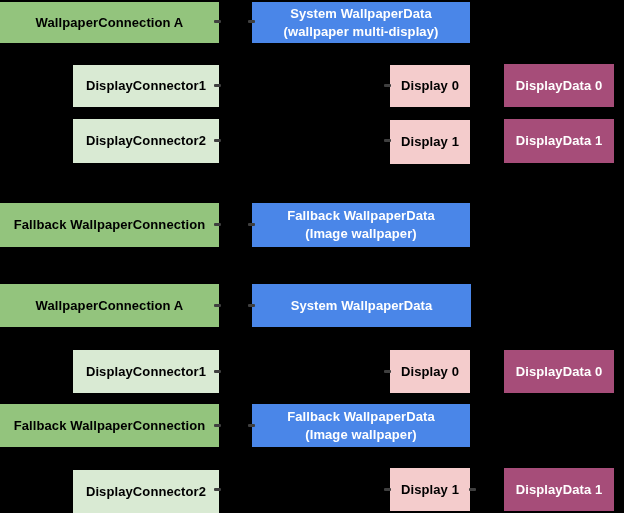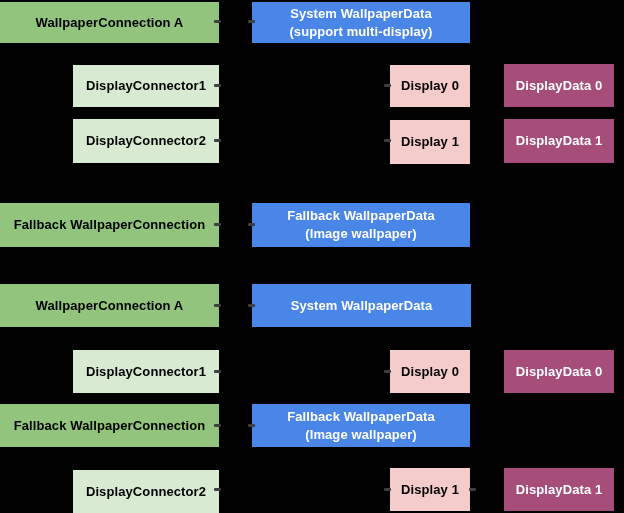--- a/index.html
+++ b/index.html
@@ -38,21 +38,21 @@
 </style>
 </head>
 <body>
 
 <div class="canvas" style="background: rgb(0, 0, 0);">
     <div class="node" style="left: 0px; top: 2px; width: 219px; height: 41px; background: rgb(147, 196, 125); color: rgb(0, 0, 0);">
       <div>WallpaperConnection A</div>
     </div>
     <div class="node" style="left: 252px; top: 2px; width: 218px; height: 41px; background: rgb(74, 134, 232); color: rgb(255, 255, 255);">
       <div>System WallpaperData</div>
-      <div>(support multi-display)</div>
+      <div>(wallpaper multi-display)</div>
     </div>
     <div class="node" style="left: 73px; top: 65px; width: 146px; height: 42px; background: rgb(217, 234, 211); color: rgb(0, 0, 0);">
       <div>DisplayConnector1</div>
     </div>
     <div class="node" style="left: 390px; top: 65px; width: 80px; height: 42px; background: rgb(244, 204, 204); color: rgb(0, 0, 0);">
       <div>Display 0</div>
     </div>
     <div class="node" style="left: 504px; top: 64px; width: 110px; height: 43px; background: rgb(166, 77, 121); color: rgb(255, 255, 255);">
       <div>DisplayData 0</div>
     </div>

